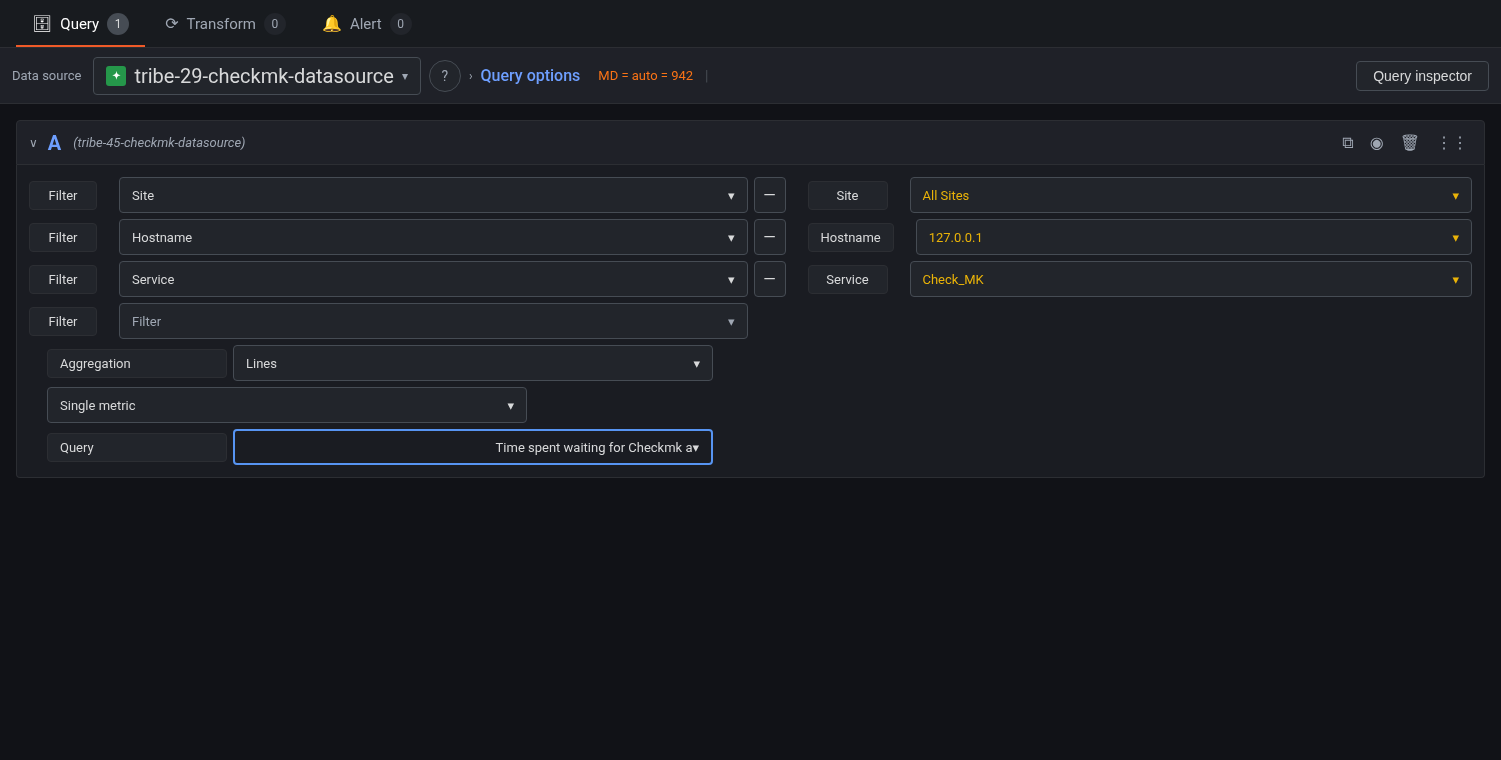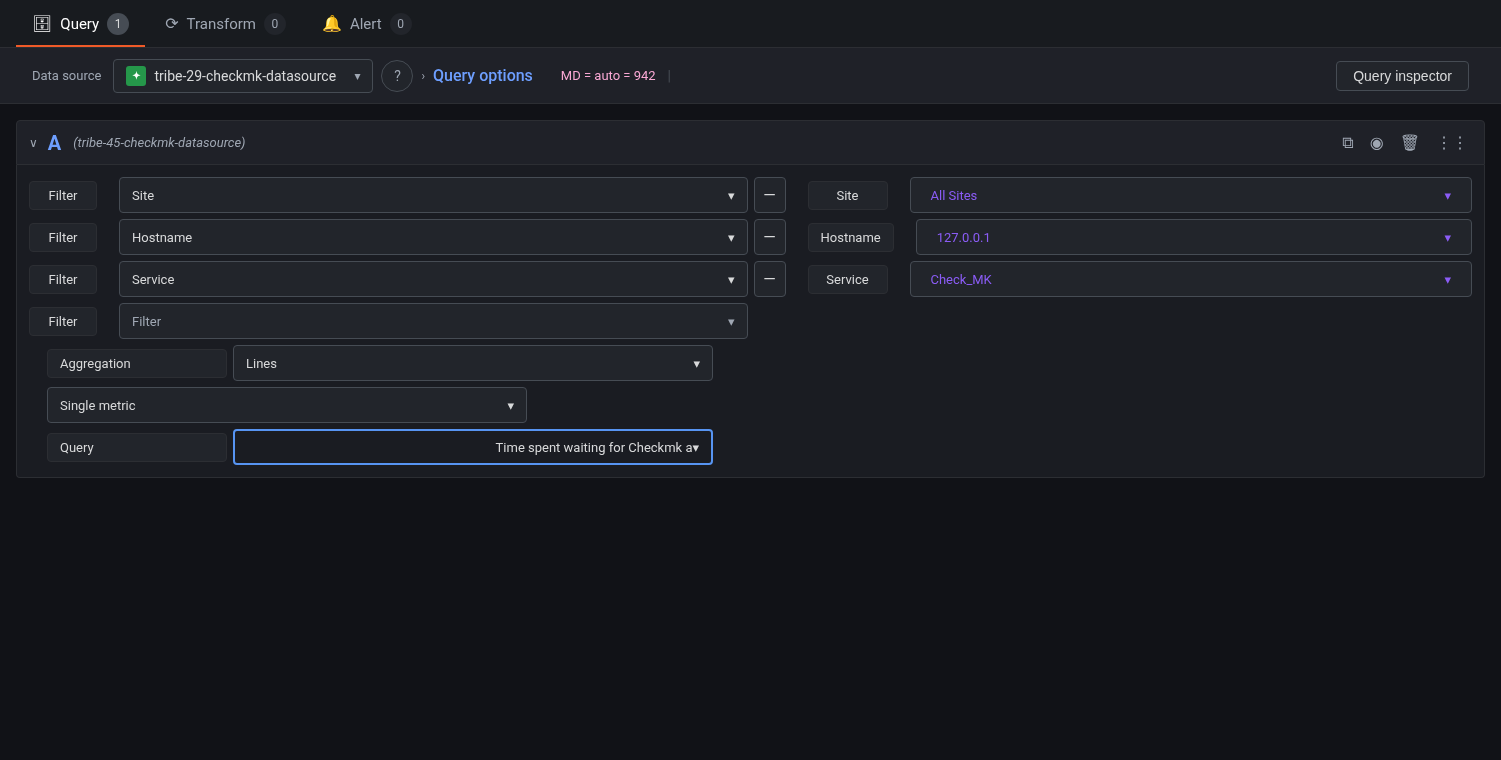--- a/index.html
+++ b/index.html
@@ -63,21 +63,21 @@
       background: #464c54;
       color: #d8d9da;
     }
 
     
     .toolbar-row {
       display: flex;
       align-items: center;
       background: #1f2128;
       border-bottom: 1px solid #2c2e33;
-      padding: 8px 32px;
+      padding: 8px 12px;
       height: 56px;
       gap: 8px;
     }
     .datasource-label {
       color: #9fa7b3;
       font-size: 13px;
       white-space: nowrap;
       margin-right: 4px;
     }
     .datasource-selector {
@@ -98,21 +98,21 @@
       border-radius: 3px;
       display: flex;
       align-items: center;
       justify-content: center;
       color: white;
       font-size: 10px;
       font-weight: bold;
     }
     .datasource-name {
       color: #d8d9da;
-      font-size: 14px;
+      font-size: 20px;
       flex: 1;
     }
     .chevron-down {
       color: #9fa7b3;
       font-size: 12px;
     }
     .help-btn {
       width: 32px;
       height: 32px;
       border-radius: 50%;
@@ -131,23 +131,23 @@
       cursor: pointer;
     }
     .query-options-label {
       color: #6e9fff;
       font-size: 16px;
       font-weight: 500;
       cursor: pointer;
       text-align: center;
     }
     .query-options-value {
-      color: #f9a8d4;
-      font-size: 13px;
-      margin-left: 20px;
+      color: #f97316;
+      font-size: 13px;
+      margin-left: 10px;
     }
     .query-inspector-btn {
       margin-left: auto;
       background: #22252b;
       border: 1px solid #464c54;
       border-radius: 4px;
       padding: 6px 16px;
       color: #d8d9da;
       cursor: pointer;
       font-size: 14px;
@@ -269,22 +269,22 @@
       color: #d8d9da;
       font-size: 13px;
       min-width: 80px;
       text-align: center;
     }
     .value-select {
       flex: 1;
       background: #22252b;
       border: 1px solid #464c54;
       border-radius: 4px;
-      padding: 6px 20px;
-      color: #8b5cf6;
+      padding: 6px 12px;
+      color: #eab308;
       font-size: 13px;
       display: flex;
       align-items: center;
       justify-content: space-between;
       cursor: pointer;
       min-height: 36px;
     }
 
     
     .option-row {

